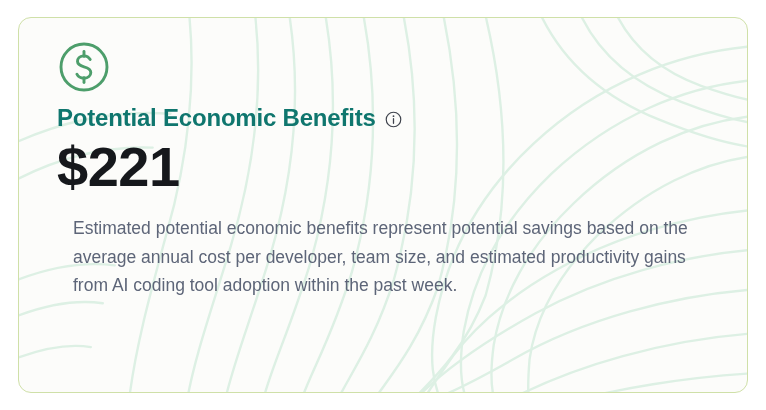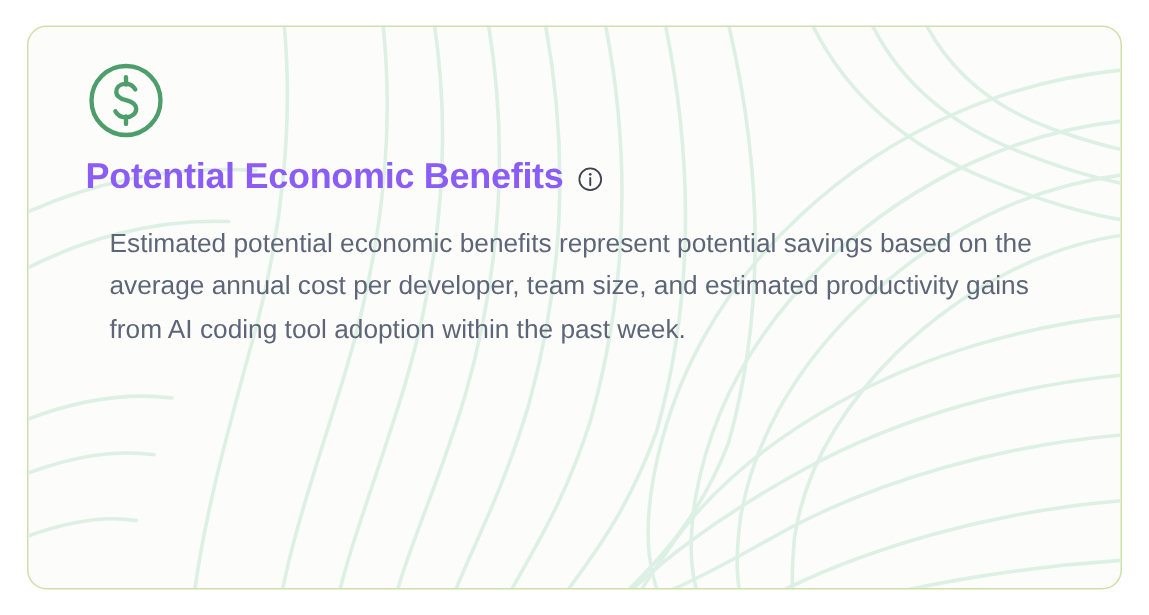--- a/index.html
+++ b/index.html
@@ -61,21 +61,21 @@
   
   .card-title-row {
     display: flex;
     align-items: center;
     gap: 9px;
     margin: 0 0 2px 0;
   }
   .card-title {
     font-size: 24px;
     font-weight: 700;
-    color: #8b5cf6;
+    color: #0f766e;
     letter-spacing: -0.2px;
     line-height: 1.15;
     white-space: nowrap;
     text-align: right;
   }
   .info-icon {
     width: 17px;
     height: 17px;
     flex: 0 0 auto;
     display: block;
@@ -155,18 +155,19 @@
 
       <div class="card-title-row">
         <div class="card-title">Potential Economic Benefits</div>
         <svg class="info-icon" viewBox="0 0 18 18" aria-hidden="true">
           <circle cx="9" cy="9" r="7.7" fill="none" stroke="#3f434d" stroke-width="1.25"></circle>
           <circle cx="9" cy="5.5" r="0.95" fill="#3f434d"></circle>
           <line x1="9" y1="8.1" x2="9" y2="13.1" stroke="#3f434d" stroke-width="1.35" stroke-linecap="round"></line>
         </svg>
       </div>
 
+      <div class="card-value">$221</div>
 
       <p class="card-description">Estimated potential economic benefits represent potential savings based on the average annual cost per developer, team size, and estimated productivity gains from AI coding tool adoption within the past week.</p>
 
     </div>
   </div>
 </div>
 
 </body></html>

